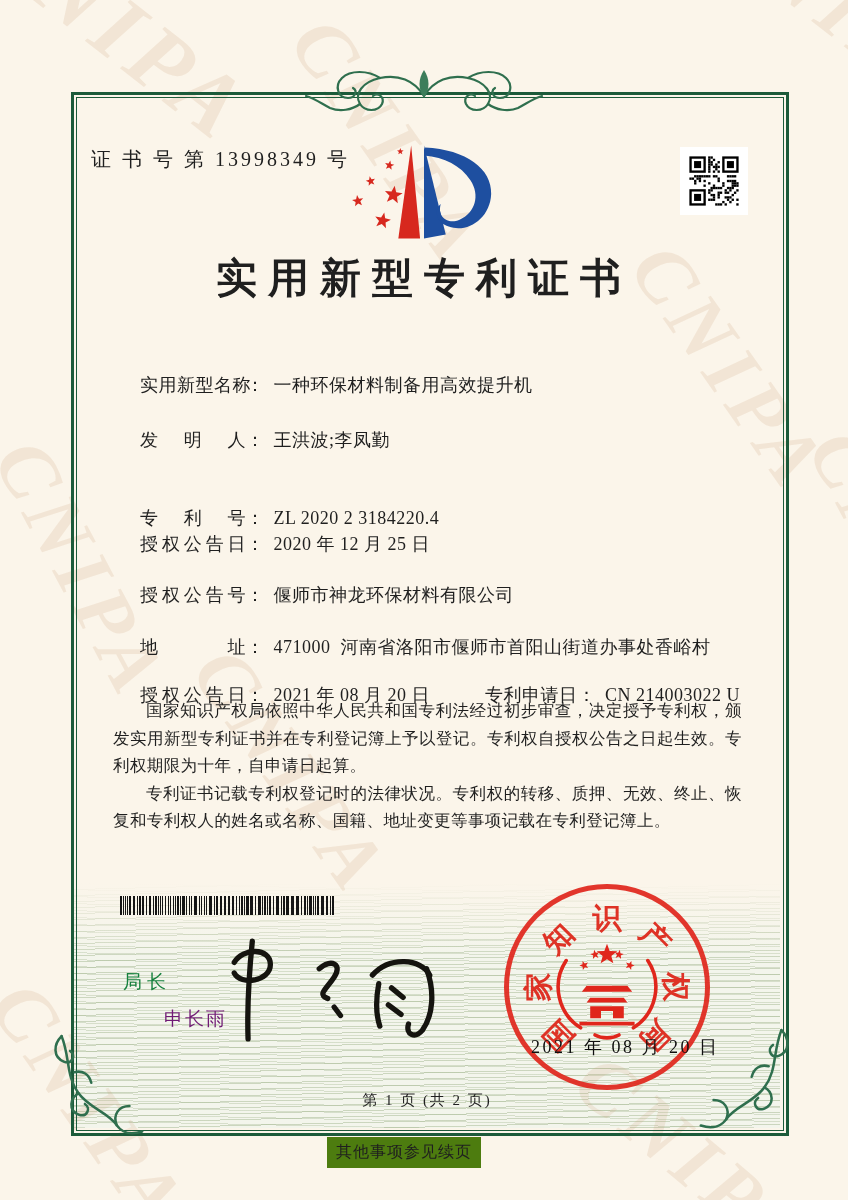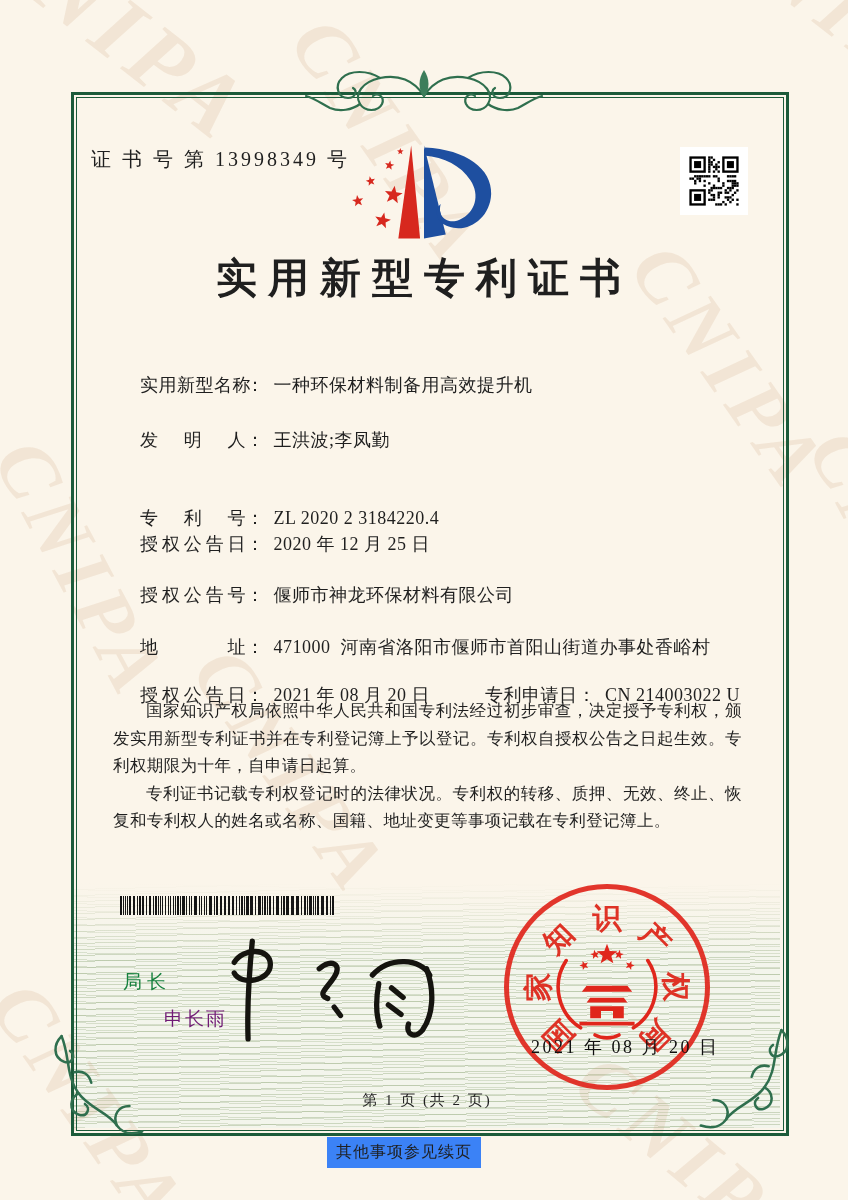--- a/index.html
+++ b/index.html
@@ -48,21 +48,21 @@
   .seal{position:absolute;left:504px;top:884px;width:206px;height:206px;z-index:3;}
   .seal-ring{position:absolute;inset:0;border:5px solid rgba(223,37,27,.92);border-radius:50%;}
   .emblem{position:absolute;left:50%;top:50%;transform:translate(-50%,-50%);width:120px;height:120px;}
   .seal-char{position:absolute;left:50%;top:50%;width:34px;height:176px;
     transform-origin:50% 50%;display:flex;justify-content:center;align-items:flex-start;
     font-size:29px;font-weight:700;color:rgba(221,40,27,.95);}
   .seal-date{position:absolute;left:531px;top:1035px;z-index:4;font-size:18px;letter-spacing:2.5px;color:#101010;}
   
   .page-num{position:absolute;left:71px;top:1091px;width:712px;text-align:center;
             font-size:15px;letter-spacing:2px;z-index:3;}
-  .cont-note{position:absolute;left:327px;top:1137px;width:154px;height:31px;background:#3b82f6;
+  .cont-note{position:absolute;left:327px;top:1137px;width:154px;height:31px;background:#4d7c0f;
      z-index:3;display:flex;align-items:center;justify-content:center;font-size:16px;letter-spacing:1px;}
 </style>
 </head>
 <body>
 
 <div class="page">
 
   <div class="waves">
     <div class="waves-fade"></div>
   </div>

